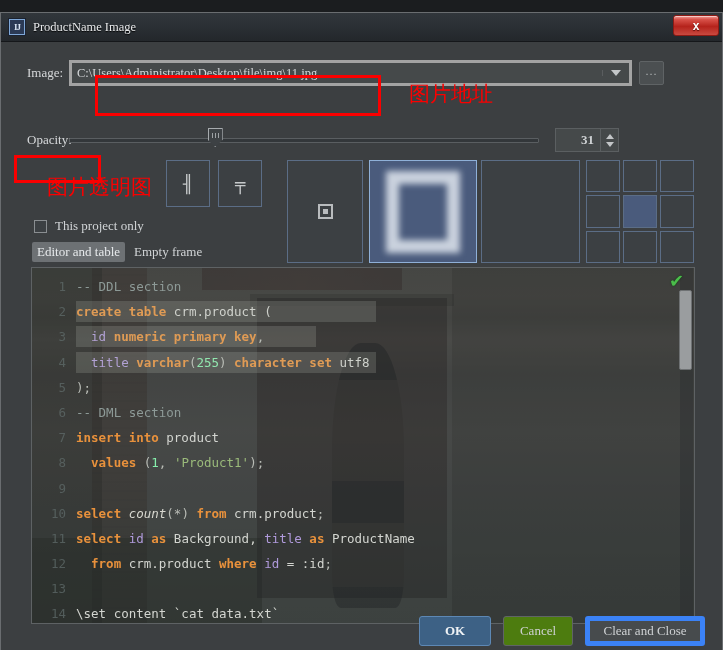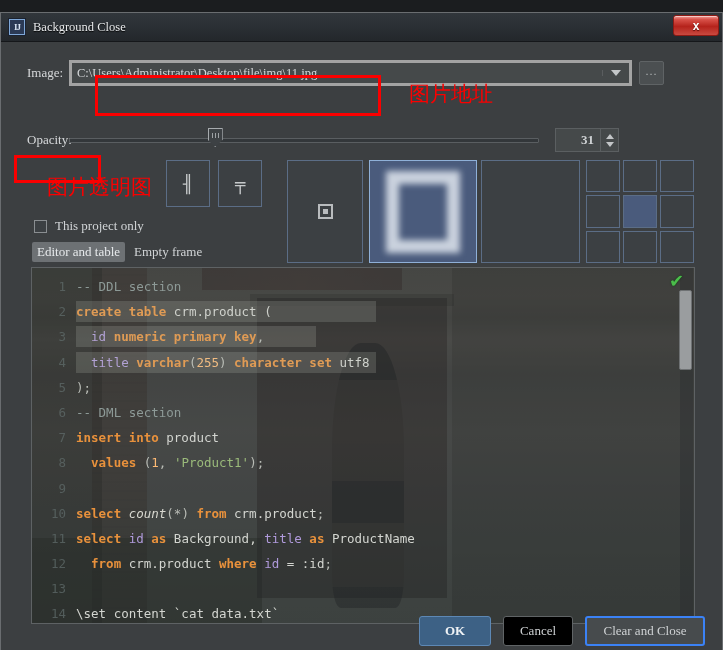--- a/index.html
+++ b/index.html
@@ -283,21 +283,21 @@
   .ln .num {
     position: absolute; left: 0; width: 34px; text-align: right;
     color: #5f6b6a; opacity: .75;
   }
   .ln .hl {
     position: absolute; left: 44px; top: 2px; height: 21px;
     background: rgba(190,195,185,.20);
   }
   .kw   { color: #e8913c; font-weight: bold; }
   .id   { color: #b09adc; }
-  .num2 { color: #fdba74; text-align: right; }
+  .num2 { color: #86efac; text-align: right; }
   .str  { color: #9aba7a; }
   .cmt  { color: #8d9a97; }
   .fn   { color: #d8d8d0; font-style: italic; }
   .pl   { color: #d3d5d0; }
   .pun  { color: #b9bcb6; }
 
   #check-mark {
     position: absolute; right: 10px; top: 2px;
     color: #4bbd4b; font-size: 18px; font-weight: bold;
     text-shadow: 0 0 2px #0a3a0a;
@@ -323,24 +323,24 @@
     height: 30px; border-radius: 3px;
     display: flex; align-items: center; justify-content: center;
     font-size: 13px; cursor: pointer;
     font-family: "Liberation Serif", serif;
   }
   #btn-ok {
     width: 72px; background: #3d6185; border: 1px solid #5d88b5;
     color: #f0f3f6; font-weight: bold;
   }
   #btn-cancel {
-    width: 70px; background: #000000; border: 1px solid #606466; color: #cfd2d4;
+    width: 70px; background: #4d7c0f; border: 1px solid #606466; color: #cfd2d4;
   }
   #btn-clear {
-    width: 120px; background: #474b4d; border: 2px solid #3b82f6; color: #cfd2d4;
+    width: 120px; background: #474b4d; border: 5px solid #3b82f6; color: #cfd2d4;
   }
 
   
   .anno-box {
     position: absolute; border: 3px solid #fb0000; pointer-events: none;
   }
   .anno-text {
     position: absolute; color: #fb0000; font-size: 21px;
     font-family: Liberation Serif, serif; pointer-events: none;
     white-space: nowrap;
@@ -350,21 +350,21 @@
   #anno-text-path { left: 408px; top: 38px; }
   #anno-text-opacity { left: 46px; top: 131px; }
 </style>
 </head>
 <body>
 
 <div id="window">
 
   <div id="titlebar">
     <div id="app-icon">IJ</div>
-    <div id="title-text">Background Close</div>
+    <div id="title-text">ProductName Image</div>
     <div id="close-btn">x</div>
   </div>
 
   <div id="content">
 
     <div id="image-row">
       <div class="field-label">Image:</div>
       <div id="path-combo">
         <input id="path-input" type="text" value="C:\Users\Administrator\Desktop\file\img\11.jpg" style="">
         <div id="combo-arrow">

